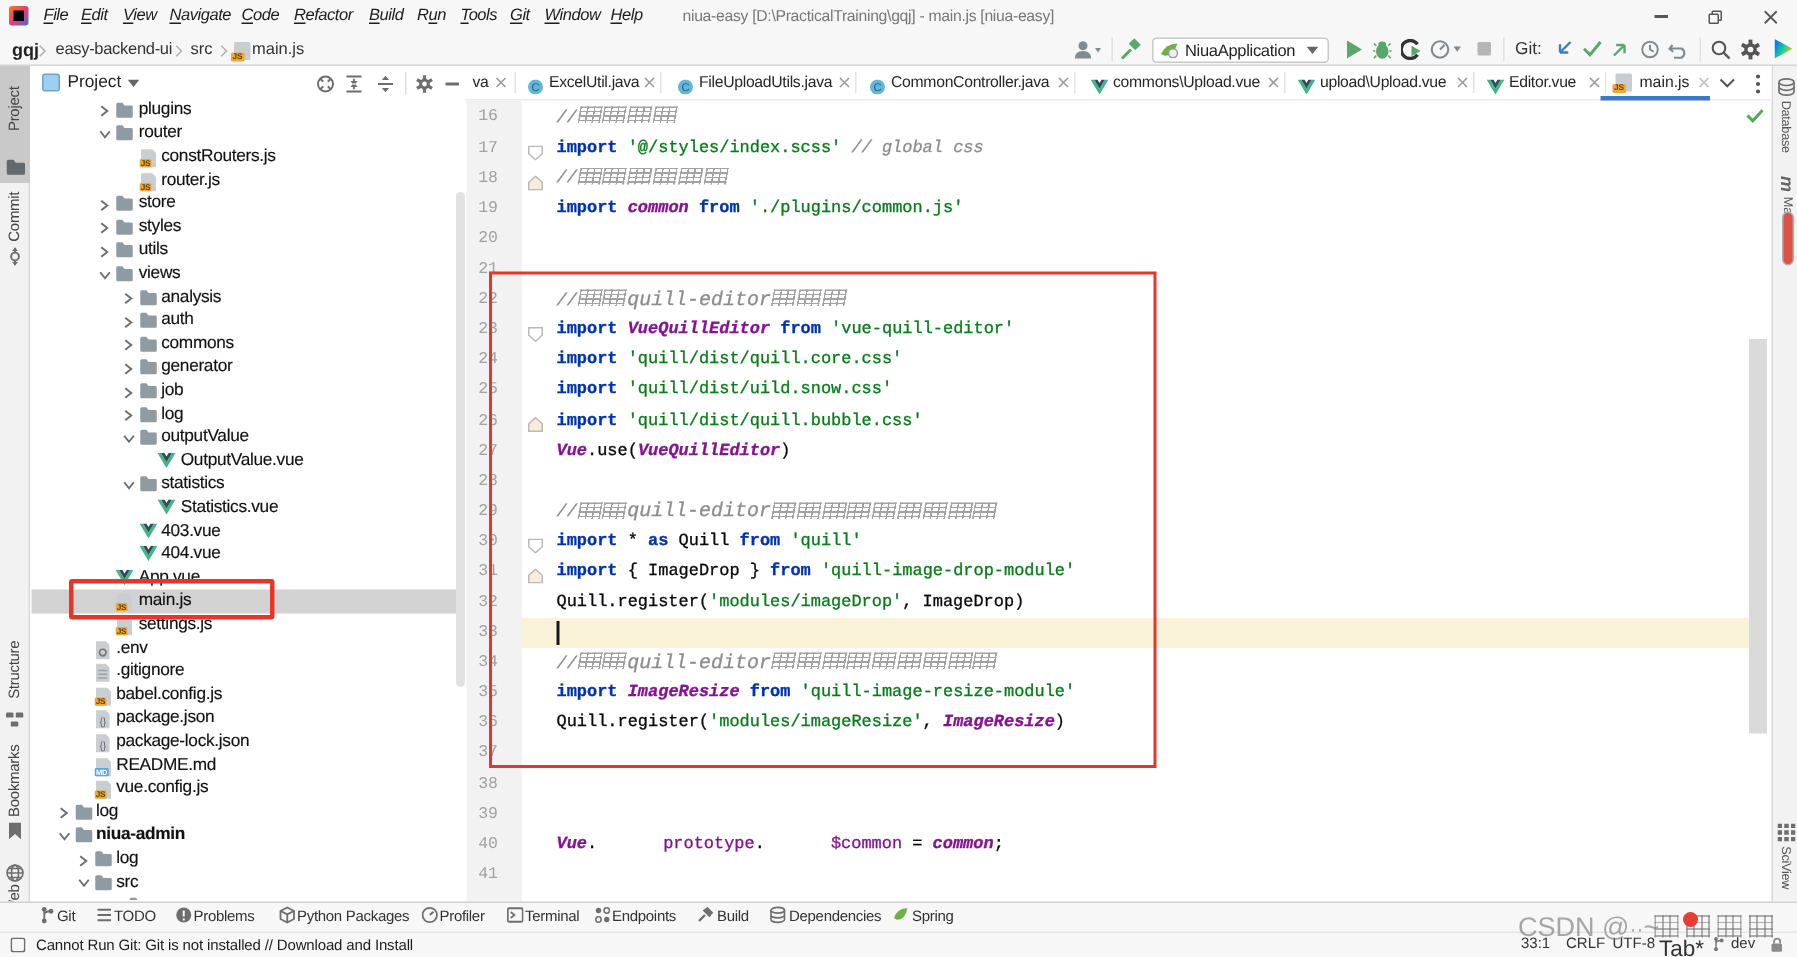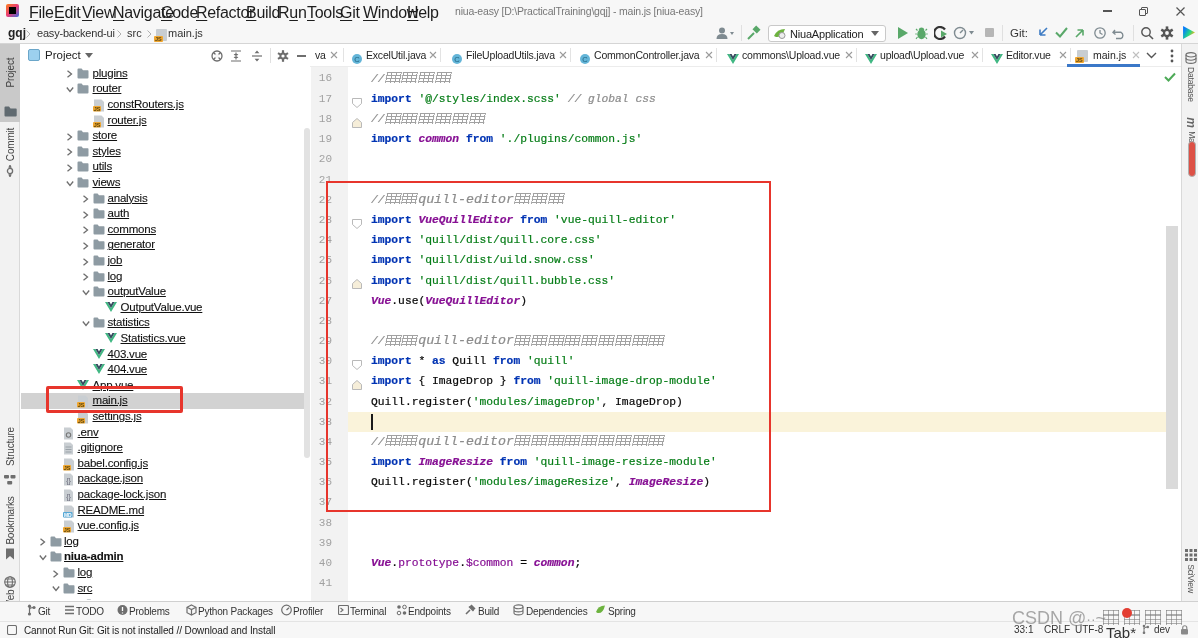--- a/index.html
+++ b/index.html
@@ -2,42 +2,42 @@
 <html><head><meta charset="utf-8"><style>
 *{margin:0;padding:0;box-sizing:border-box;}
 html,body{width:1198px;height:638px;overflow:hidden;}
 body{font-family:"Liberation Sans",sans-serif;background:#fff;position:relative;}
 .abs{position:absolute;}
 
 #titlebar{left:0;top:0;width:1198px;height:22px;background:#f7f7f7;}
 #toolbar{left:0;top:22px;width:1198px;height:22px;background:#f7f7f7;border-bottom:1px solid #d5d5d5;}
 #statusbtns{left:0;top:601px;width:1198px;height:20px;background:#f7f7f7;border-top:1px solid #d0d0d0;}
 #statusmsg{left:0;top:621px;width:1198px;height:17px;background:#f7f7f7;border-top:1px solid #e4e4e4;}
-.menuitem{display:inline-block;font-size:16px;letter-spacing:-0.3px;color:#1d1d1d;}.menuitem u{text-decoration-thickness:0.8px;text-underline-offset:1.5px;}
+.menuitem{display:inline-block;font-size:11px;letter-spacing:-0.3px;color:#1d1d1d;font-style:italic;}.menuitem u{text-decoration-thickness:0.8px;text-underline-offset:1.5px;}
 
 #lstripe{left:0;top:44px;width:20px;height:557px;background:#f2f2f2;border-right:1px solid #d9d9d9;}
 #rstripe{left:1181px;top:44px;width:17px;height:557px;background:#f2f2f2;border-left:1px solid #d9d9d9;}
 .vtextL{position:absolute;transform:rotate(-90deg);transform-origin:center;font-size:10px;letter-spacing:-0.2px;color:#444;white-space:nowrap;}
 .vtextR{position:absolute;transform:rotate(90deg);transform-origin:center;font-size:8.5px;letter-spacing:-0.2px;color:#555;white-space:nowrap;height:11px;line-height:11px;}
 .trow{position:absolute;left:0;width:289px;height:15.6px;font-size:11.5px;letter-spacing:-0.2px;color:#111;white-space:nowrap;-webkit-text-stroke:0.1px;}
-.trow span.lbl{position:absolute;top:1px;text-decoration:underline;}
+.trow span.lbl{position:absolute;top:1px;}
 .chev{position:absolute;top:4.5px;width:7px;height:7px;}
 .chev svg{display:block;}
 .ticon{position:absolute;top:2px;width:12px;height:12px;}
 
 #tabbar{left:310px;top:44px;width:871px;height:23px;background:#fff;border-bottom:1px solid #ececec;}
 
 #gutter{left:311px;top:67px;width:37px;height:534px;background:#f2f2f2;}
 .lnum{position:absolute;left:300px;width:32px;text-align:right;font-family:"Liberation Mono",monospace;font-size:11px;color:#a1a1a1;height:20.17px;line-height:20.17px;}
 .cline{position:absolute;left:371px;height:20.17px;line-height:20.17px;font-family:"Liberation Mono",monospace;font-size:11.3px;color:#080808;white-space:pre;-webkit-text-stroke:0.2px;}
 .k{color:#0033b3;font-weight:bold;}
 .s{color:#067d17;}
 .c{color:#8c8c8c;font-style:italic;}
 .p{color:#871094;font-style:italic;font-weight:bold;}
-.pf{color:#871094;}
+.pf{color:#871094;margin-left:44px;}
 .cj{display:inline-block;width:14.8px;height:11px;margin:0 1px;vertical-align:-1.5px;opacity:.8;
  background:repeating-linear-gradient(to bottom,currentColor 0 1px,transparent 1px 3px),
  repeating-linear-gradient(to right,currentColor 0 1px,transparent 1px 4.6px);}
 .c .cj{transform:skewX(-10deg);}
 .cw{font-size:13.3px;}
 #caretline{left:348px;top:411.8px;width:828px;height:20.2px;background:#faf3da;}
 
 .fold{position:absolute;left:352px;width:10px;height:10px;}
 
 .redbox{position:absolute;border:3px solid #e7352c;}

